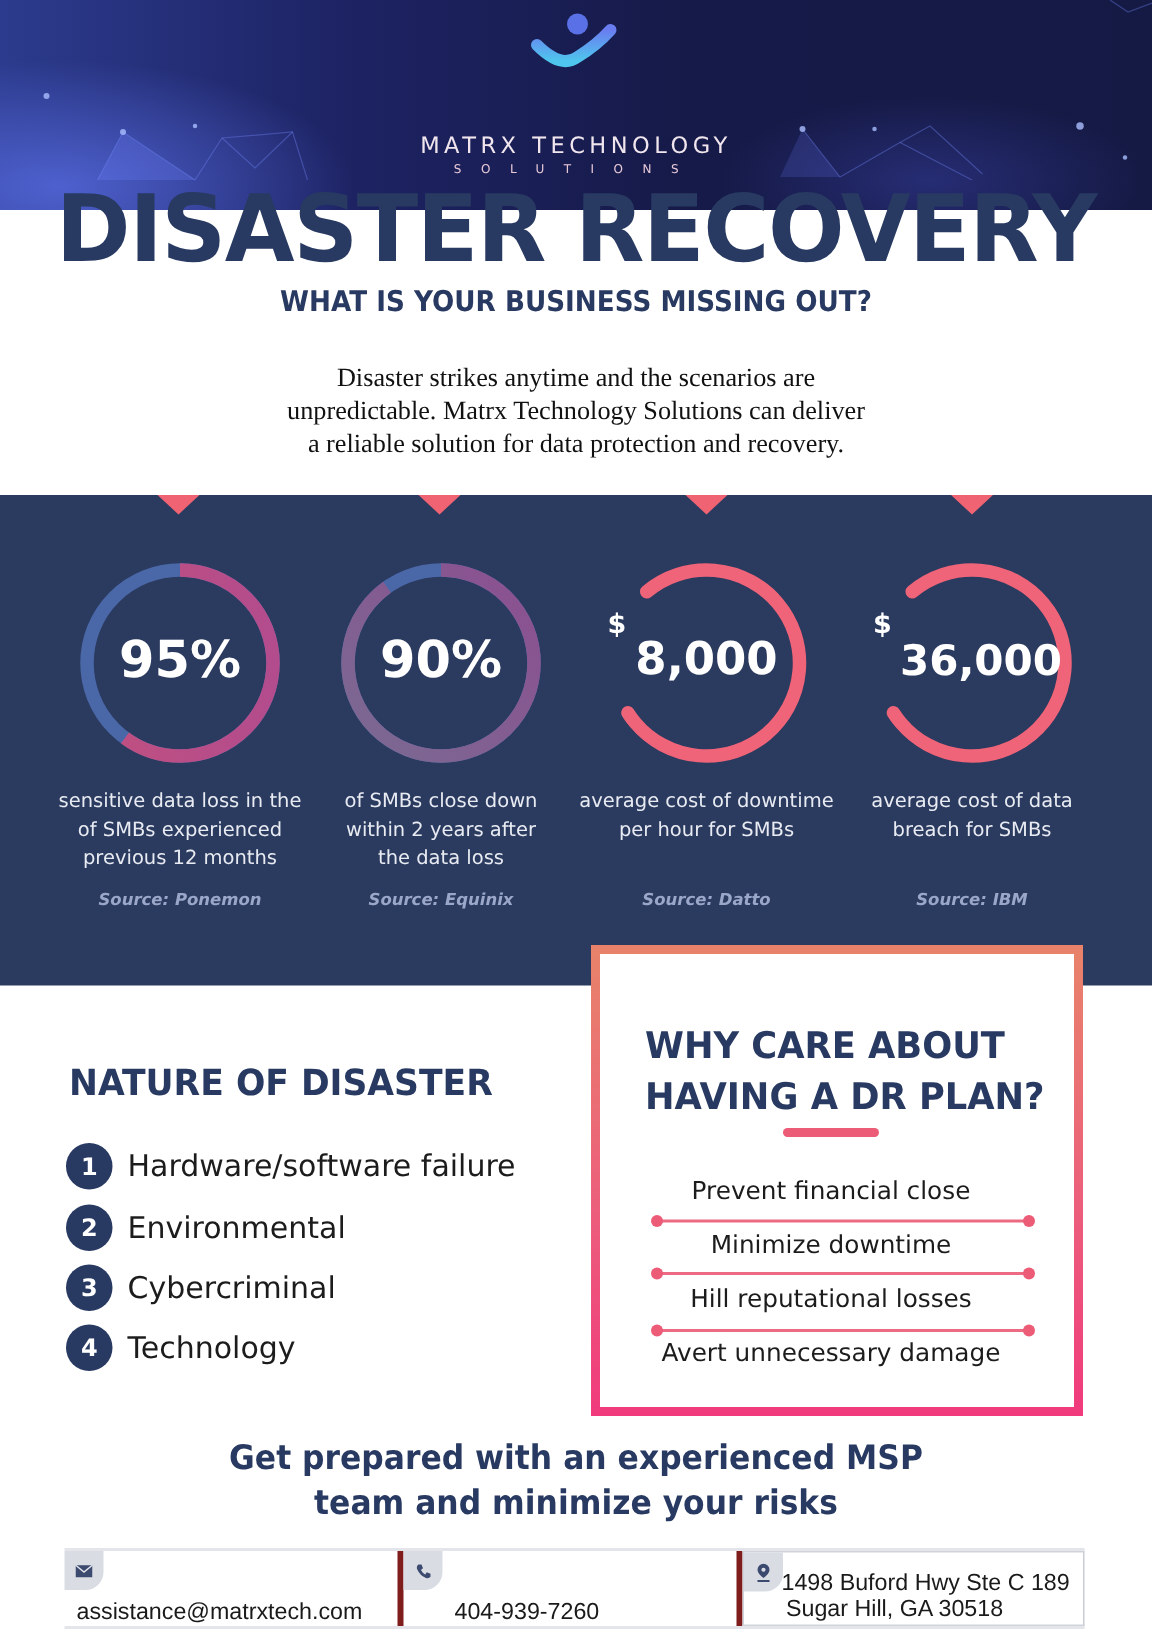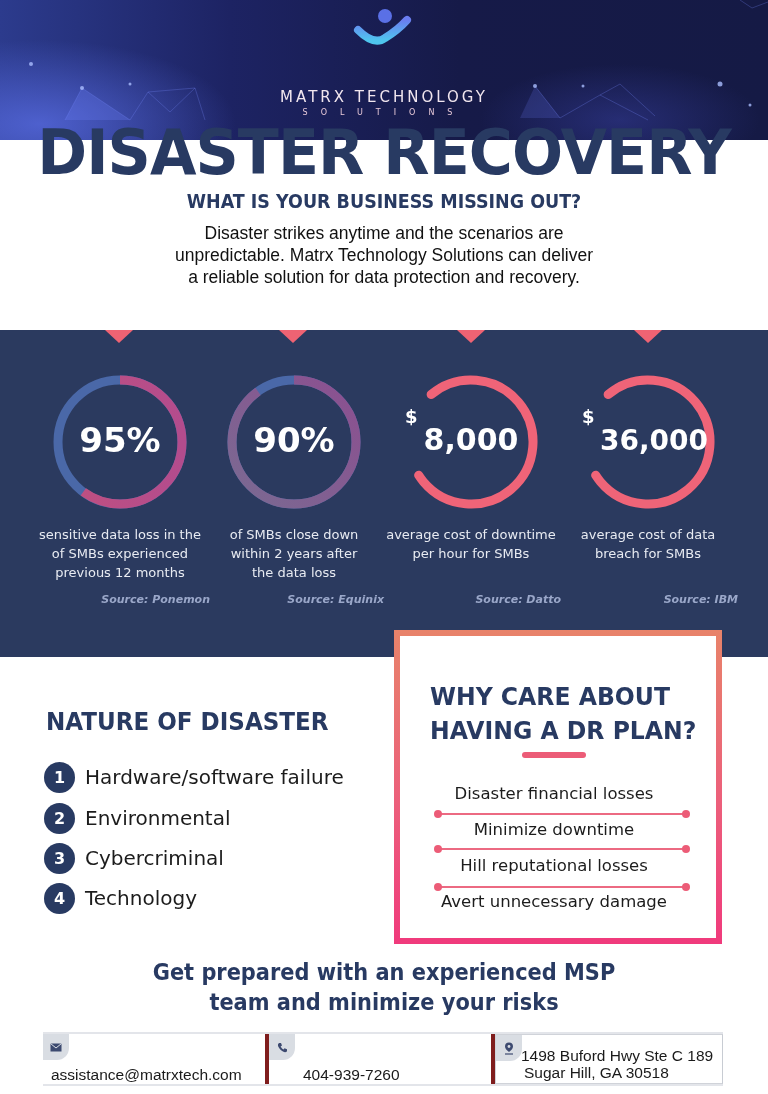--- a/index.html
+++ b/index.html
@@ -31,22 +31,22 @@
     .main-title {
       position: absolute; left: 0; width: 768px; top: 116px; text-align: center;
       font-family: "DejaVu Sans", sans-serif; font-weight: bold; font-size: 62px;
       color: #283a62; letter-spacing: -1px; transform: scaleX(0.97);
     }
     .sub-title {
       position: absolute; left: 0; width: 768px; top: 190px; text-align: center;
       font-weight: bold; font-size: 19px; color: #283a62; transform: scaleX(0.92);
     }
     .intro {
-      position: absolute; left: 134px; width: 500px; top: 222px; text-align: center;
-      font-family: Liberation Sans, sans-serif; font-size: 17.5px; line-height: 22px; color: #111;
+      position: absolute; left: 134px; width: 500px; top: 240px; text-align: center;
+      font-family: Liberation Serif, serif; font-size: 17.5px; line-height: 22px; color: #111;
     }
 
     
     .stats {
       position: absolute; left: 0; top: 330px; width: 768px; height: 327px; background: #2b3a5f;
     }
     .pointer {
       position: absolute; top: 0; width: 0; height: 0;
       border-left: 14px solid transparent; border-right: 14px solid transparent;
       border-top: 13px solid #ef6373;
@@ -58,21 +58,21 @@
       font-weight: bold; font-size: 34px; color: #ffffff;
     }
     .dollar {
       position: absolute; font-weight: bold; font-size: 18px; color: #ffffff;
     }
     .stat-desc {
       position: absolute; left: 0; width: 180px; top: 195px; text-align: center;
       font-size: 13px; line-height: 19px; color: #e8ebf2;
     }
     .stat-source {
-      position: absolute; left: 0; width: 180px; top: 263px; text-align: right;
+      position: absolute; left: 0; width: 180px; top: 263px; text-align: center;
       font-size: 11px; font-style: italic; font-weight: bold; color: #9aa7c9;
     }
 
     
     .nature-title {
       position: absolute; left: 46px; top: 708px; font-weight: bold; font-size: 24px; color: #283a62;
       transform-origin: left; transform: scaleX(0.96);
     }
     .nature-list { position: absolute; left: 44px; top: 756px; list-style: none; }
     .nature-item { display: flex; align-items: center; height: 40px; }
@@ -276,21 +276,21 @@
   </li>
 </ul>
 
 <div class="dr-box">
   <div class="dr-inner">
     <div class="dr-title">
       <div>WHY CARE ABOUT</div>
       <div>HAVING A DR PLAN?</div>
     </div>
     <div class="dr-accent"></div>
-    <div class="dr-item" style="top:148px">Disaster financial losses</div>
+    <div class="dr-item" style="top:148px">Prevent financial close</div>
     <div class="dr-sep" style="top:177px"></div>
     <div class="dr-item" style="top:184px">Minimize downtime</div>
     <div class="dr-sep" style="top:212px"></div>
     <div class="dr-item" style="top:220px">Hill reputational losses</div>
     <div class="dr-sep" style="top:250px"></div>
     <div class="dr-item" style="top:256px">Avert unnecessary damage</div>
   </div>
 </div>
 
 <div class="cta">

